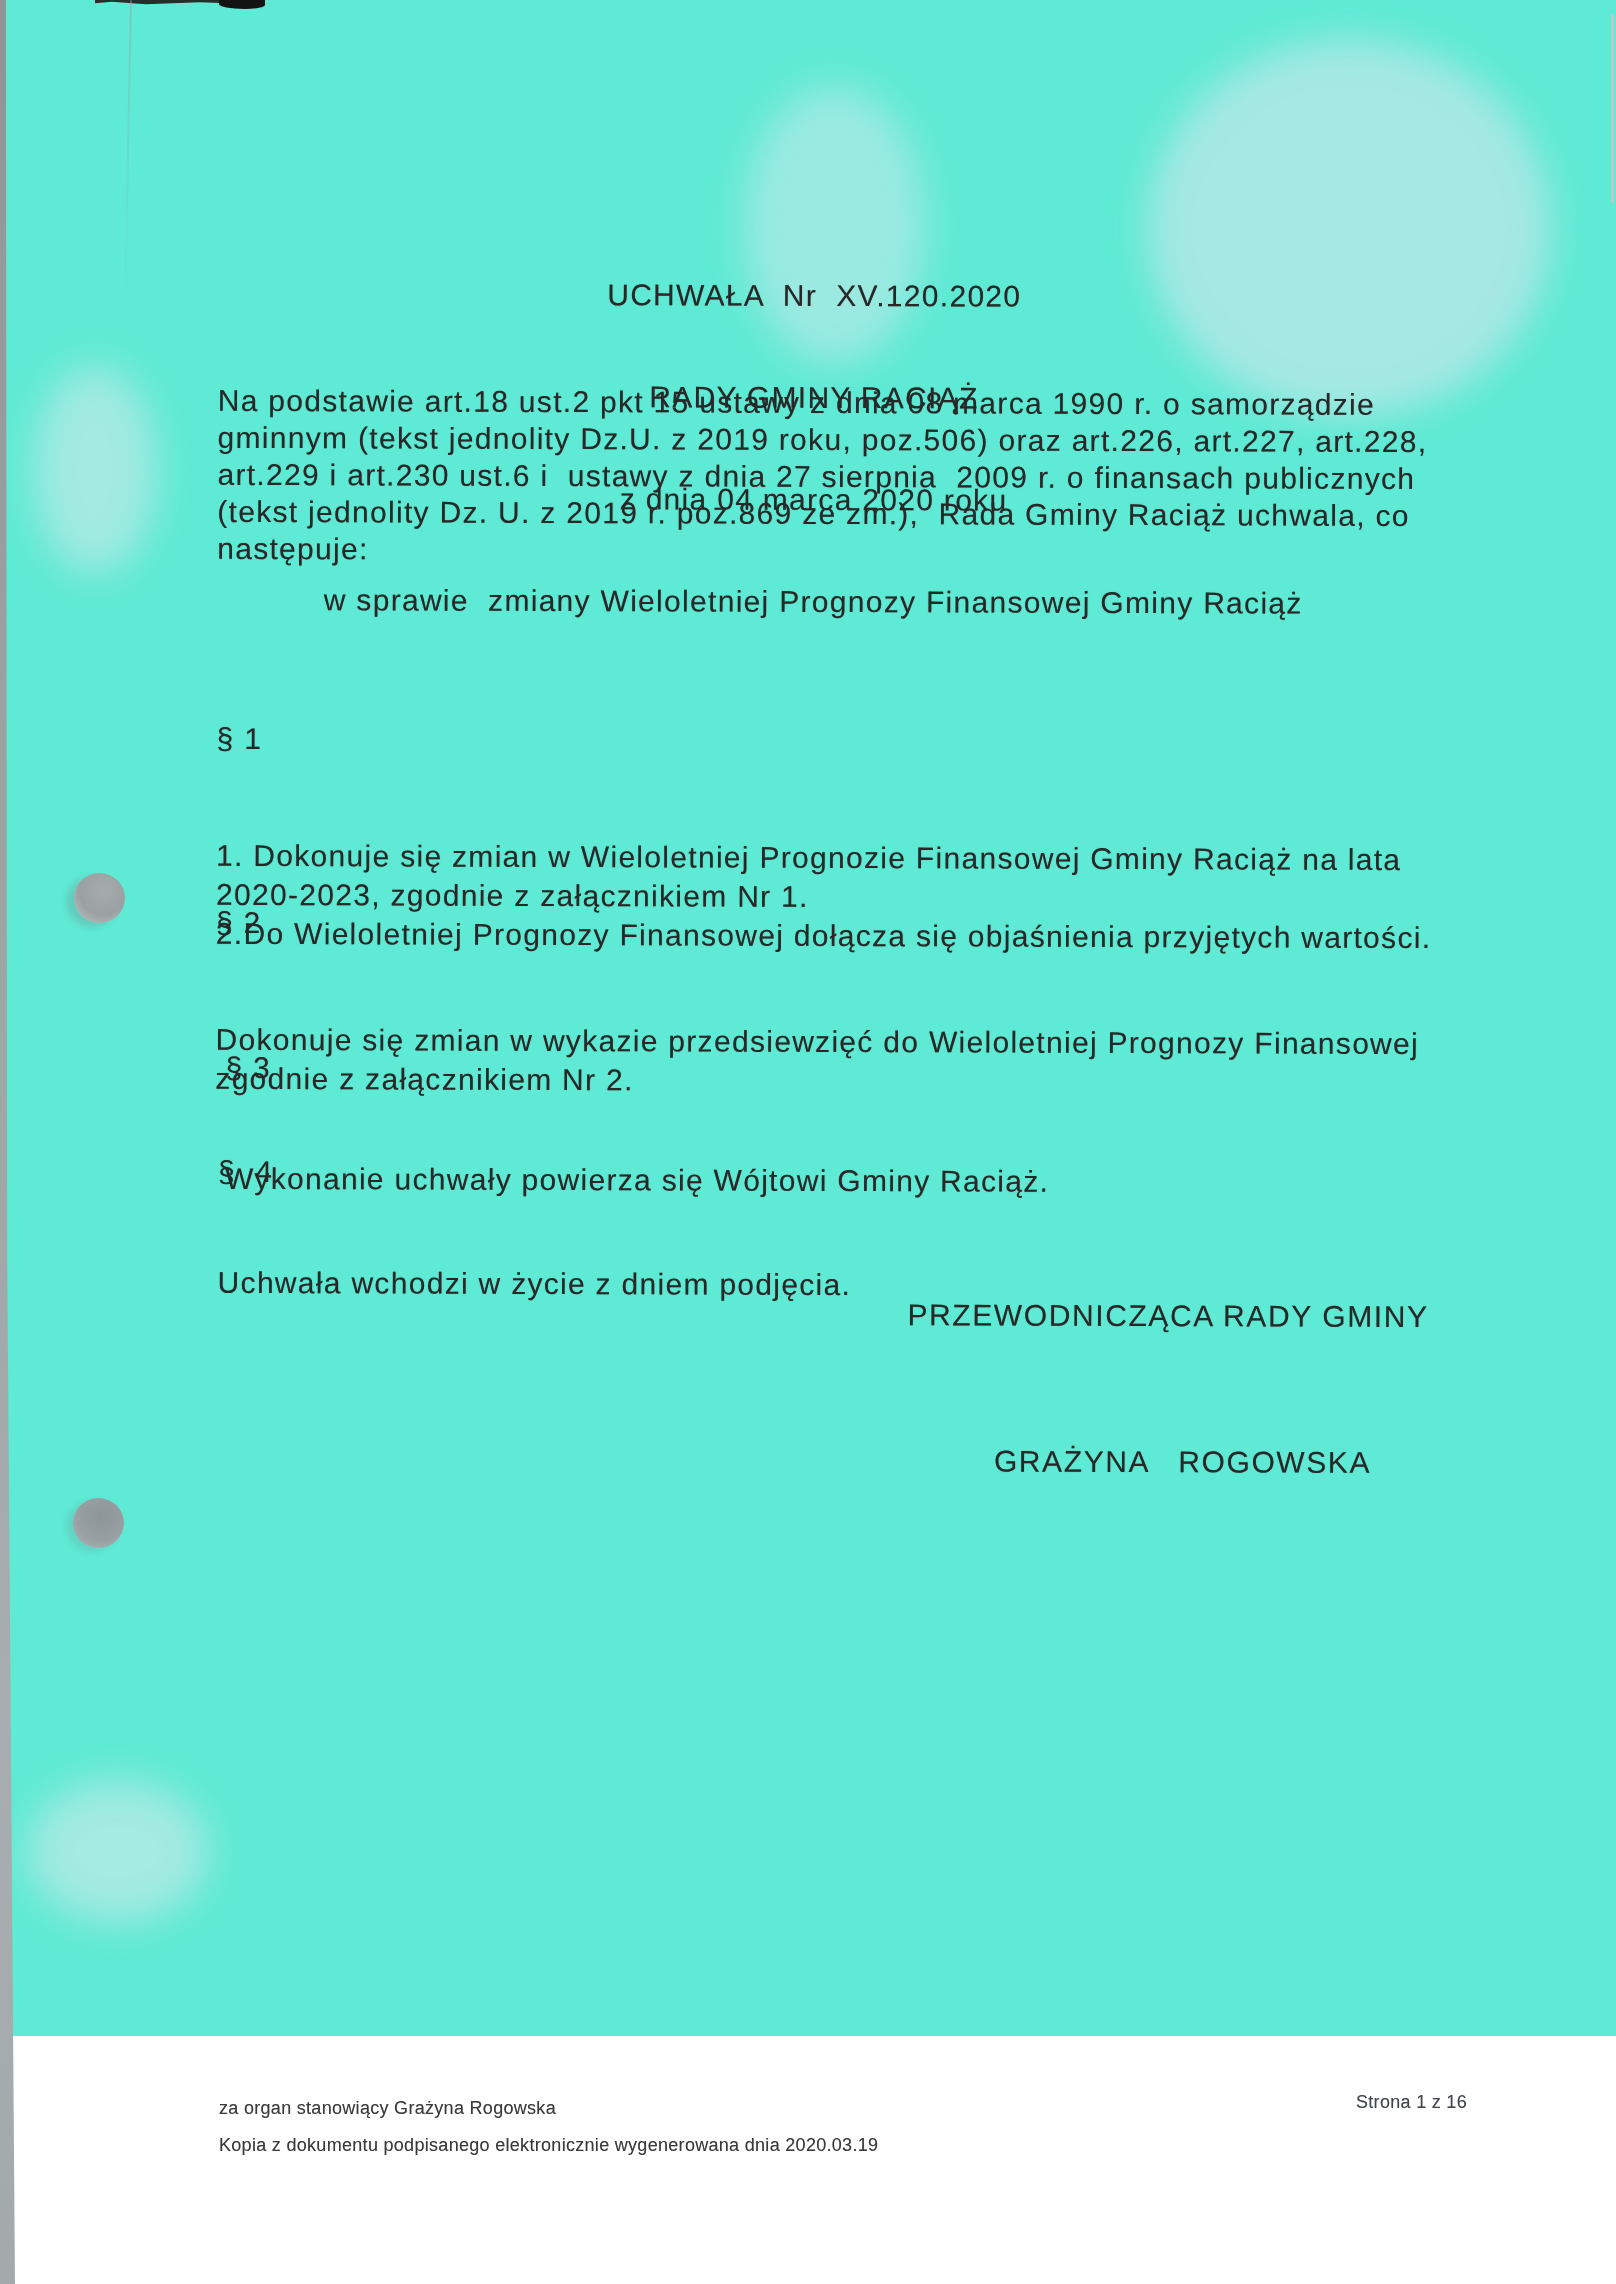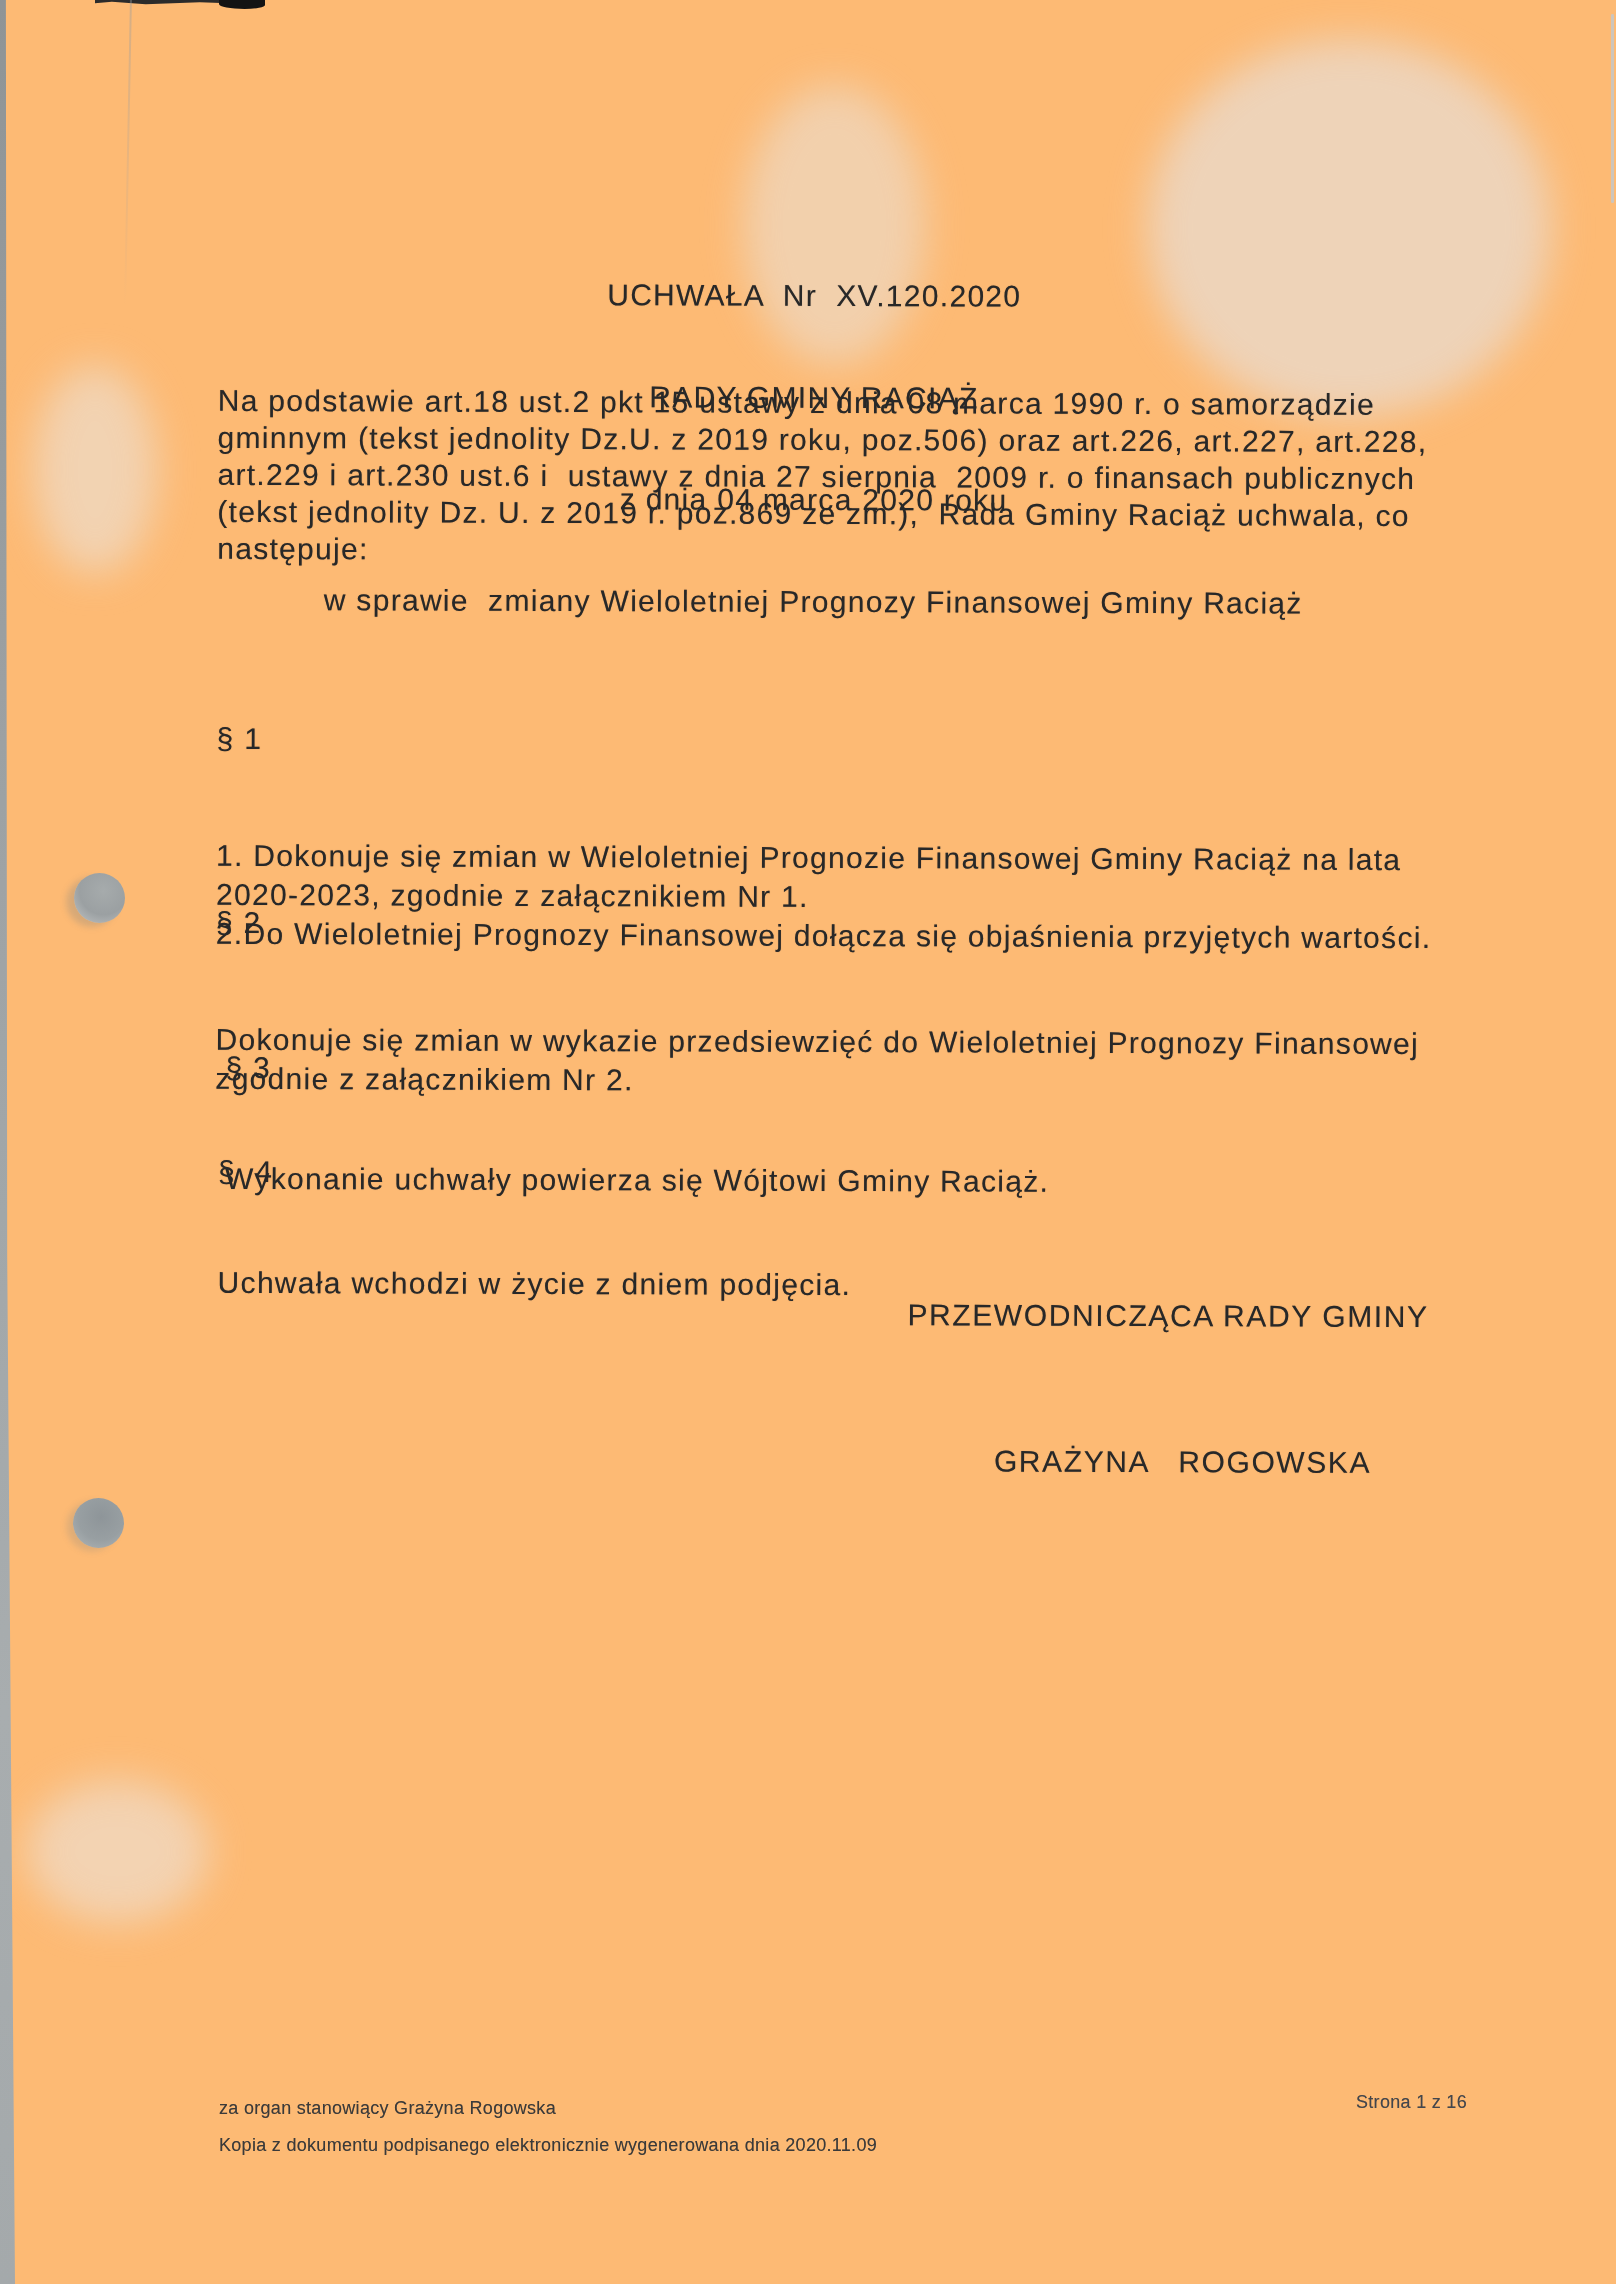--- a/index.html
+++ b/index.html
@@ -5,22 +5,22 @@
   html, body { margin:0; padding:0; }
   body {
     width:1617px; height:2284px;
     background:#ffffff;
     font-family:"Liberation Sans", sans-serif;
     color:#282828;
     position:relative;
     overflow:hidden;
   }
   .page {
-    position:absolute; left:0; top:0; width:1617px; height:2284px;
-    background:#fdba74;
+    position:absolute; left:0; top:0; width:1617px; height:2036px;
+    background:#5eead4;
   }
   
   .edge-left {
     position:absolute; left:0; top:0; width:18px; height:2284px;
     background:linear-gradient(180deg,#8f9496 0%,#9da2a4 35%,#a8adaf 75%,#a4a9ab 100%);
     clip-path:polygon(0 0, 5.9px 0, 7.2px 55%, 15px 100%, 0 100%);
   }
   .edge-right {
     position:absolute; left:1611px; top:14.3px; width:2.6px; height:189px;
     background:#c3c7c9; opacity:.85; border-radius:1.3px;
@@ -144,17 +144,17 @@
     </div>
 
     <div class="tblock signature-block">
       <div>PRZEWODNICZĄCA RADY GMINY</div>
       <div class="signature-name">GRAŻYNA   ROGOWSKA</div>
     </div>
 
   </div>
 
   <div class="footer-line footer-left-1">za organ stanowiący Grażyna Rogowska</div>
-  <div class="footer-line footer-left-2">Kopia z dokumentu podpisanego elektronicznie wygenerowana dnia 2020.11.09</div>
+  <div class="footer-line footer-left-2">Kopia z dokumentu podpisanego elektronicznie wygenerowana dnia 2020.03.19</div>
   <div class="footer-line footer-page">Strona 1 z 16</div>
 
 </div>
 
 
 </body></html>

